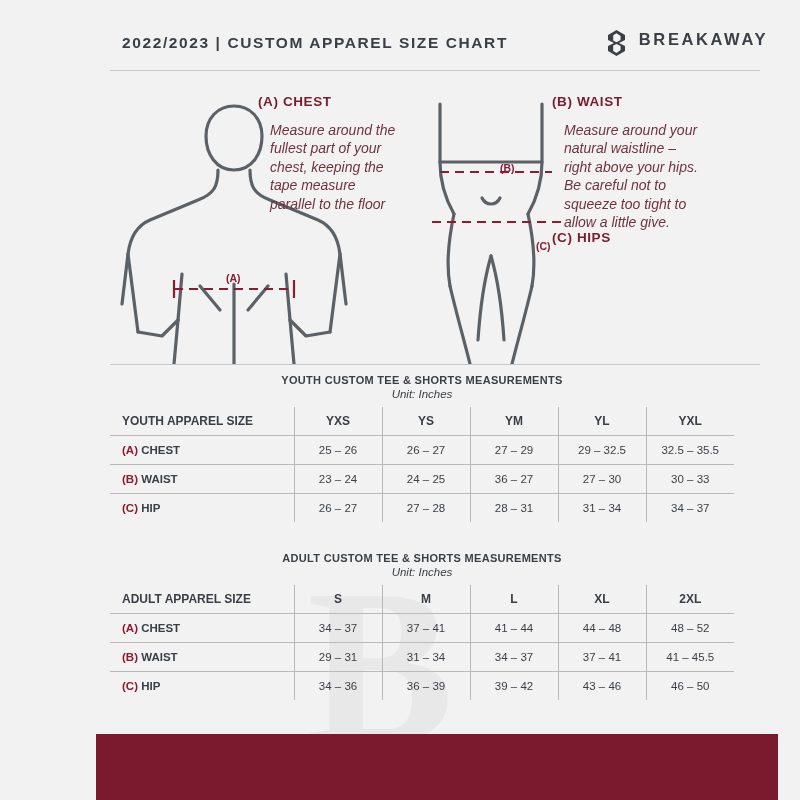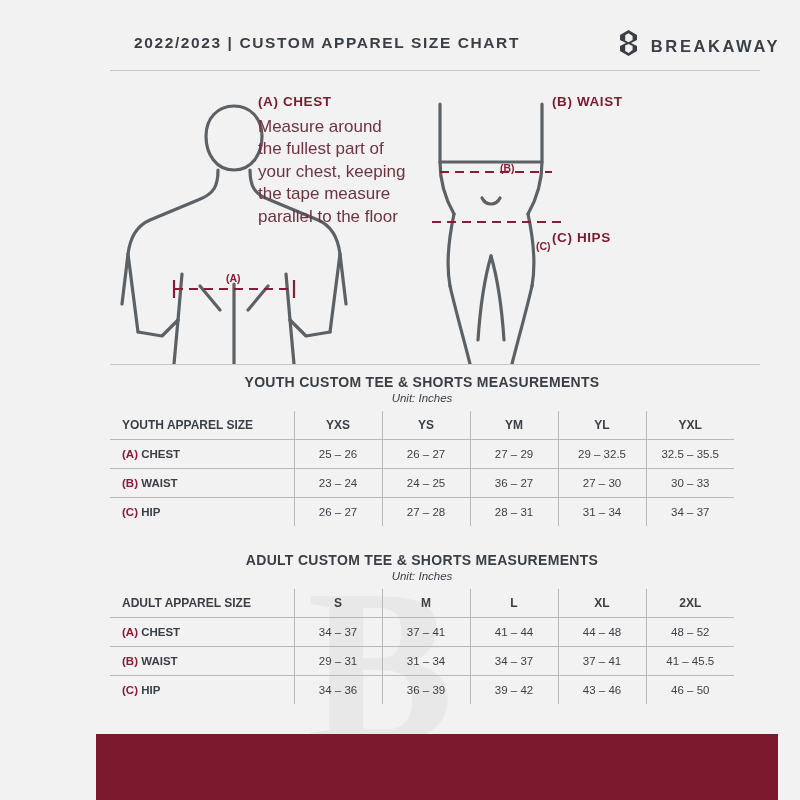--- a/index.html
+++ b/index.html
@@ -39,40 +39,40 @@
     font-size: 220px;
     font-weight: bold;
     color: #e8e8e8;
     line-height: 1;
     letter-spacing: -6px;
     user-select: none;
   }
   
   .header {
     position: absolute;
-    left: 16px;
+    left: 4px;
     top: 0;
     width: 756px;
     height: 58px;
   }
   .header-title {
     position: absolute;
     left: 96px;
     top: 22px;
     font-size: 15.5px;
     font-weight: bold;
     letter-spacing: 1.6px;
     color: #3a3f45;
   }
   .brand {
     position: absolute;
     right: 14px;
     top: 18px;
     display: flex;
-    align-items: flex-end;
+    align-items: flex-start;
     gap: 11px;
   }
   .brand-mark {
     width: 23px;
     height: 26px;
     position: relative;
   }
   .brand-name {
     font-size: 16.5px;
     font-weight: bold;
@@ -96,24 +96,25 @@
     height: 290px;
   }
   .fig-note-title {
     font-size: 13.5px;
     font-weight: bold;
     letter-spacing: 0.6px;
     color: #7b1a2e;
     margin: 0 0 7px 0;
   }
   .fig-note-body {
-    font-size: 17px;
+    font-size: 14px;
     line-height: 1.32;
     color: #6f3340;
-    margin: 0;
+    font-style: italic;
+    margin: 12px;
   }
   .note-chest {
     position: absolute;
     left: 236px;
     top: 20px;
     width: 150px;
   }
   .note-waist {
     position: absolute;
     left: 530px;
@@ -141,21 +142,21 @@
     background: #c9c9c9;
   }
   
   .table-block {
     position: absolute;
     left: 88px;
     width: 624px;
   }
   .tbl-title {
     text-align: center;
-    font-size: 14px;
+    font-size: 11px;
     font-weight: bold;
     color: #3a3f45;
     letter-spacing: 0.3px;
   }
   .tbl-unit {
     text-align: center;
     font-size: 11.5px;
     font-style: italic;
     color: #3a3f45;
     margin-top: 2px;
@@ -281,20 +282,21 @@
       <span class="label-a" style="left:204px; top:198px;">(A)</span>
       <span class="label-b" style="left:478px; top:88px;">(B)</span>
       <span class="label-c" style="left:514px; top:166px;">(C)</span>
 
       <div class="note-chest">
         <p class="fig-note-title">(A) CHEST</p>
         <p class="fig-note-body">Measure around the fullest part of your chest, keeping the tape measure parallel to the floor</p>
       </div>
       <div class="note-waist">
         <p class="fig-note-title">(B) WAIST</p>
+        <p class="fig-note-body">Measure around your natural waistline – right above your hips. Be careful not to squeeze too tight to allow a little give.</p>
       </div>
       <div class="note-hips">
         <p class="fig-note-title">(C) HIPS</p>
       </div>
     </div>
 
     <div class="hr-mid"></div>
 
     <div class="table-block" style="top:362px;">
       <div class="tbl-title">YOUTH CUSTOM TEE &amp; SHORTS MEASUREMENTS</div>

